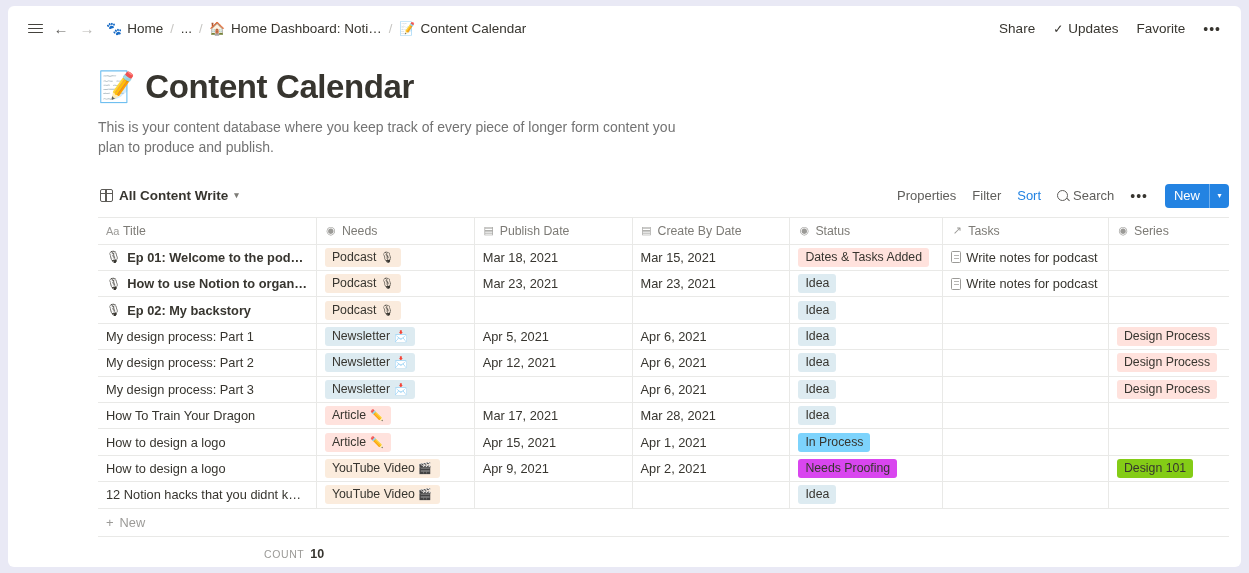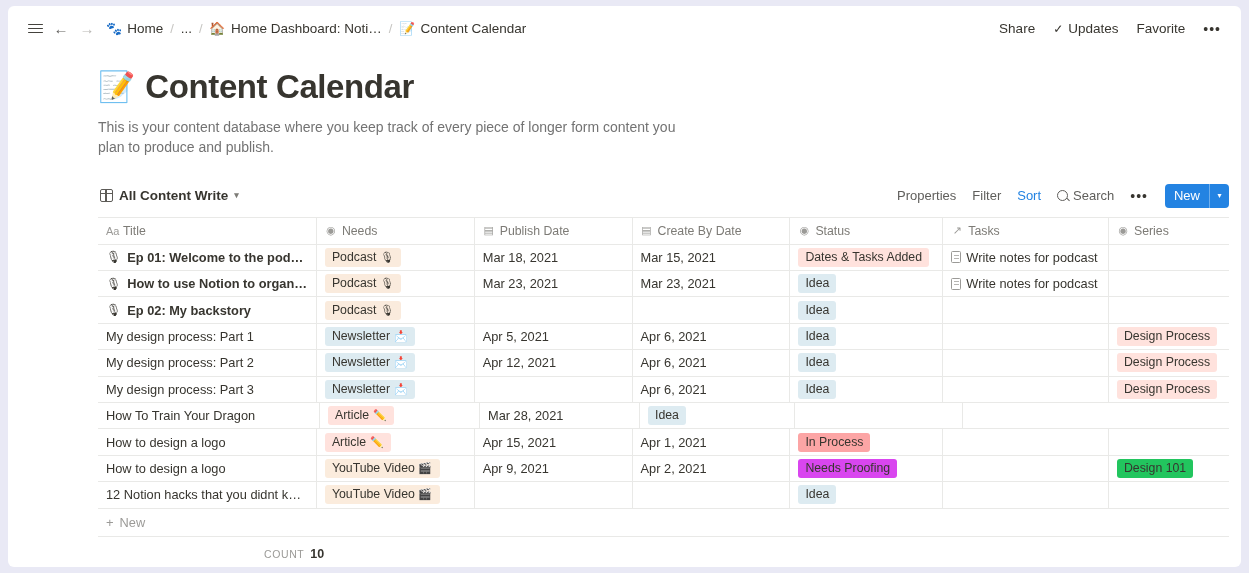--- a/index.html
+++ b/index.html
@@ -546,20 +546,23 @@
                 <div class="title-cell-inner">
                   <span class="title-text">How To Train Your Dragon</span>
                 </div>
               </div>
               <div class="tcell c-type">
                 <span class="pill" style="background: rgb(255, 226, 221); color: rgb(55, 53, 47);">
                   <span>Article</span>
                   <span class="pem">✏️</span>
                 </span>
               </div>
+              <div class="tcell c-pub">
+                <span>Mar 17, 2021</span>
+              </div>
               <div class="tcell c-create">
                 <span>Mar 28, 2021</span>
               </div>
               <div class="tcell c-status">
                 <span class="pill" style="background: rgb(221, 235, 241); color: rgb(55, 53, 47);">
                   <span>Idea</span>
                 </span>
               </div>
               <div class="tcell c-tasks"></div>
               <div class="tcell c-series"></div>
@@ -576,21 +579,21 @@
                   <span class="pem">✏️</span>
                 </span>
               </div>
               <div class="tcell c-pub">
                 <span>Apr 15, 2021</span>
               </div>
               <div class="tcell c-create">
                 <span>Apr 1, 2021</span>
               </div>
               <div class="tcell c-status">
-                <span class="pill" style="background: #fca5a5; color: rgb(55, 53, 47);">
+                <span class="pill" style="background: #7dd3fc; color: rgb(55, 53, 47);">
                   <span>In Process</span>
                 </span>
               </div>
               <div class="tcell c-tasks"></div>
               <div class="tcell c-series"></div>
             </div>
             <div class="trow data">
               <div class="tcell c-title">
                 <div class="title-cell-inner">
                   <span class="title-text">How to design a logo</span>
@@ -608,21 +611,21 @@
               <div class="tcell c-create">
                 <span>Apr 2, 2021</span>
               </div>
               <div class="tcell c-status">
                 <span class="pill" style="background: #d946ef; color: rgb(55, 53, 47);">
                   <span>Needs Proofing</span>
                 </span>
               </div>
               <div class="tcell c-tasks"></div>
               <div class="tcell c-series">
-                <span class="pill" style="background: #22c55e; color: rgb(55, 53, 47);">
+                <span class="pill" style="background: #84cc16; color: rgb(55, 53, 47);">
                   <span>Design 101</span>
                 </span>
               </div>
             </div>
             <div class="trow data">
               <div class="tcell c-title">
                 <div class="title-cell-inner">
                   <span class="title-text">12 Notion hacks that you didnt know you</span>
                 </div>
               </div>

